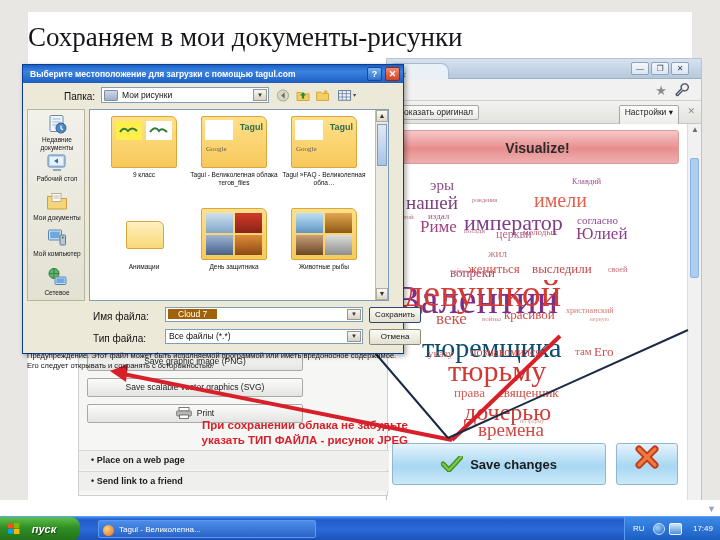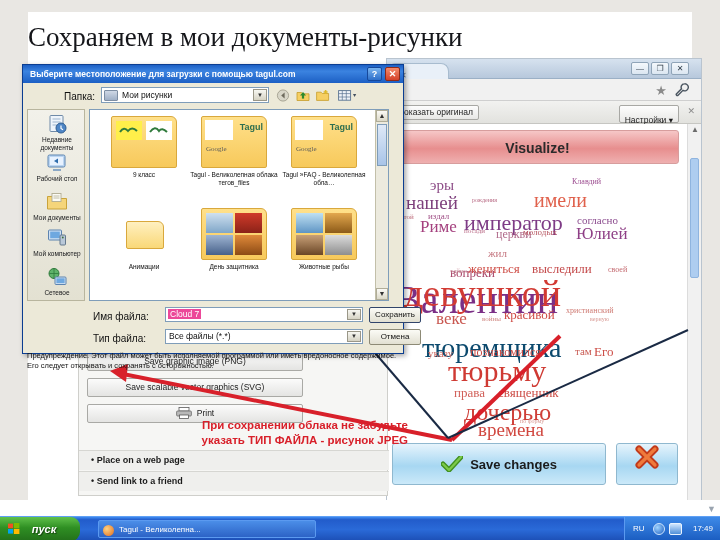--- a/index.html
+++ b/index.html
@@ -65,21 +65,21 @@
     background:linear-gradient(#f2f2f0,#e2e2de);
     border-bottom:1px solid #c6c6c2;
   }
   #btn-show-original {
     position:absolute; left:5px; top:4px; height:15px; padding:0 5px;
     background:linear-gradient(#fdfdfd,#e8e8e6);
     border:1px solid #a8a8a4; border-radius:2px;
     font-size:8.5px; line-height:13px; color:#1d1d1d; white-space:nowrap;
   }
   #btn-settings {
-    position:absolute; right:22px; top:4px; height:15px; padding:8px 5px;
+    position:absolute; right:22px; top:4px; height:24px; padding:0 5px;
     background:linear-gradient(#fdfdfd,#e8e8e6);
     border:1px solid #a8a8a4; border-radius:2px;
     font-size:8.5px; line-height:13px; color:#1d1d1d; white-space:nowrap;
   }
   #infobar-close { position:absolute; right:6px; top:5px; font-size:9px; color:#8c8c8c; }
 
   
   #br-content {
     position:absolute; left:0; top:65px; width:302px; bottom:0;
     background:#ffffff; overflow:hidden;
@@ -308,21 +308,21 @@
     border-radius:2px 6px 2px 2px;
   }
 
   
   #lbl-fname { left:70px; top:228px; }
   #fld-fname {
     position:absolute; left:142px; top:224px; width:198px; height:15px;
     background:#ffffff; border:1px solid #7f9db9; font-size:8.5px;
     line-height:13px; padding-left:2px; overflow:hidden; white-space:nowrap;
   }
-  #fld-fname .sel { background:#ec4899; color:#ffffff; padding:0 2px; }
+  #fld-fname .sel { background:#a16207; color:#ffffff; padding:0 10px; }
   #fld-fname .arrow, #fld-ftype .arrow {
     position:absolute; right:1px; top:1px; width:14px; height:11px;
     background:linear-gradient(#f7f7f2,#d6d3c4);
     border:1px solid #9a9788; text-align:center; font-size:6px; line-height:9px; color:#333;
   }
   #lbl-ftype { left:70px; top:250px; }
   #fld-ftype {
     position:absolute; left:142px; top:246px; width:198px; height:15px;
     background:#ffffff; border:1px solid #7f9db9; font-size:8.5px;
     line-height:13px; padding-left:3px; overflow:hidden; white-space:nowrap; color:#111;

